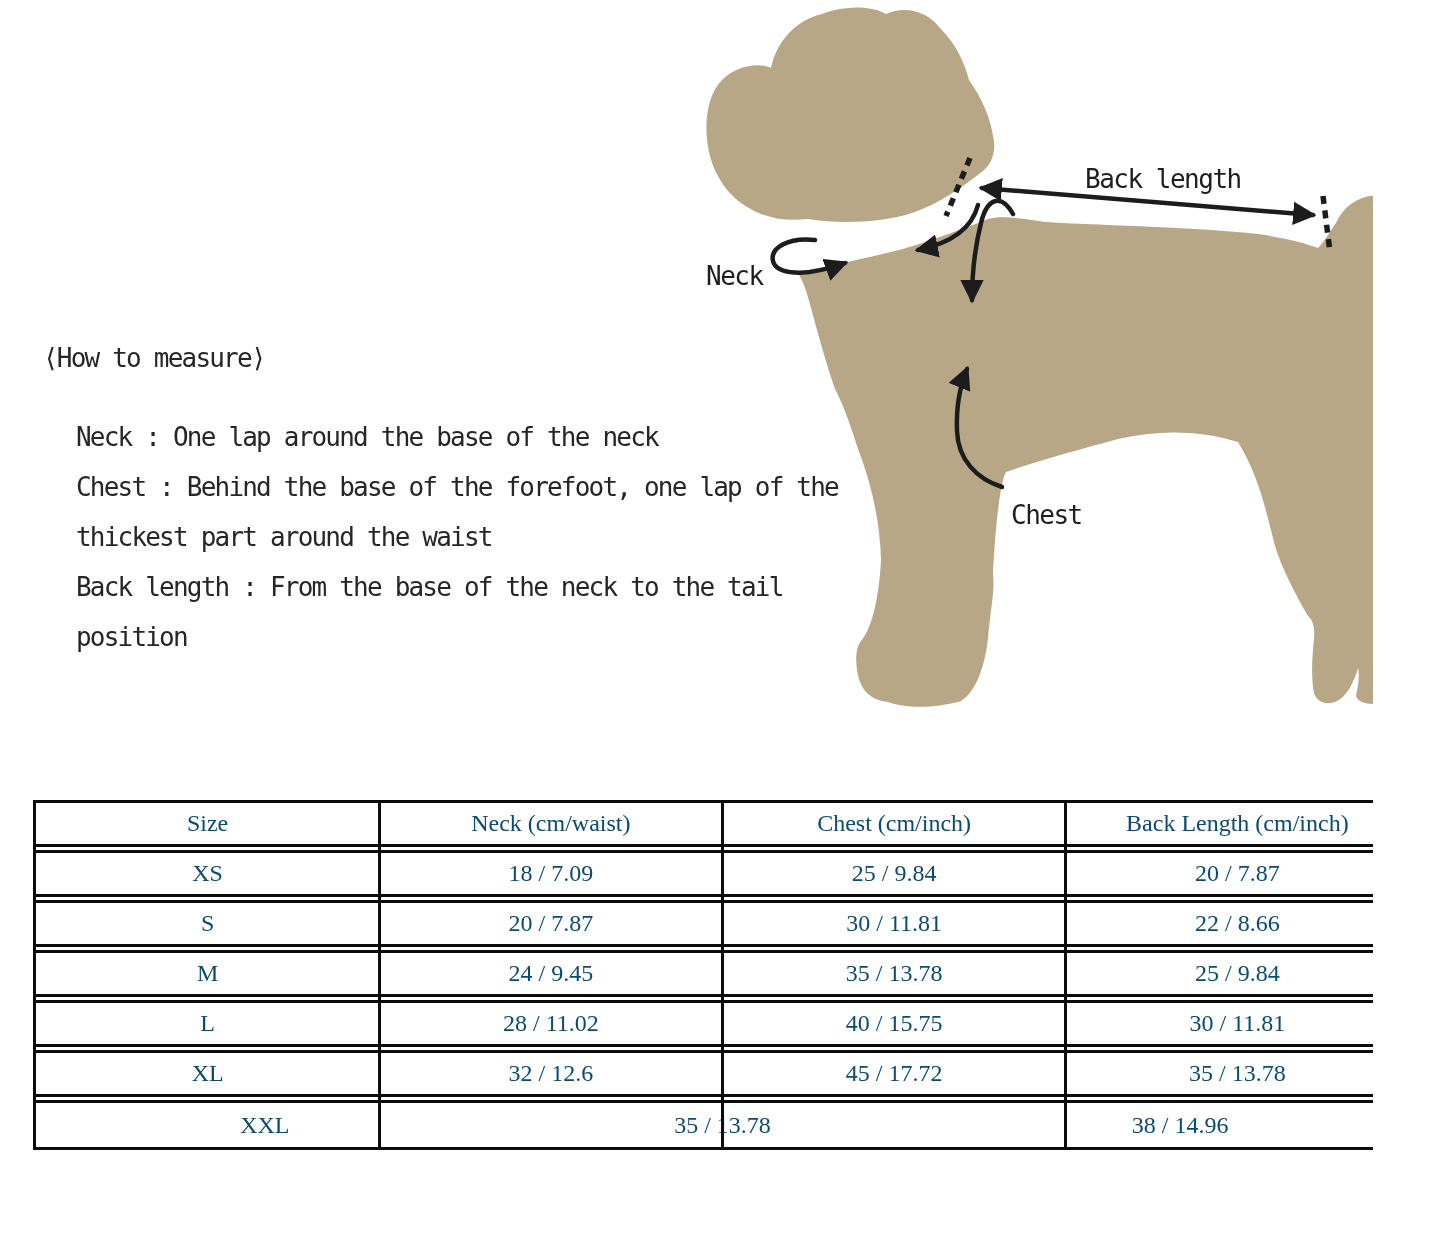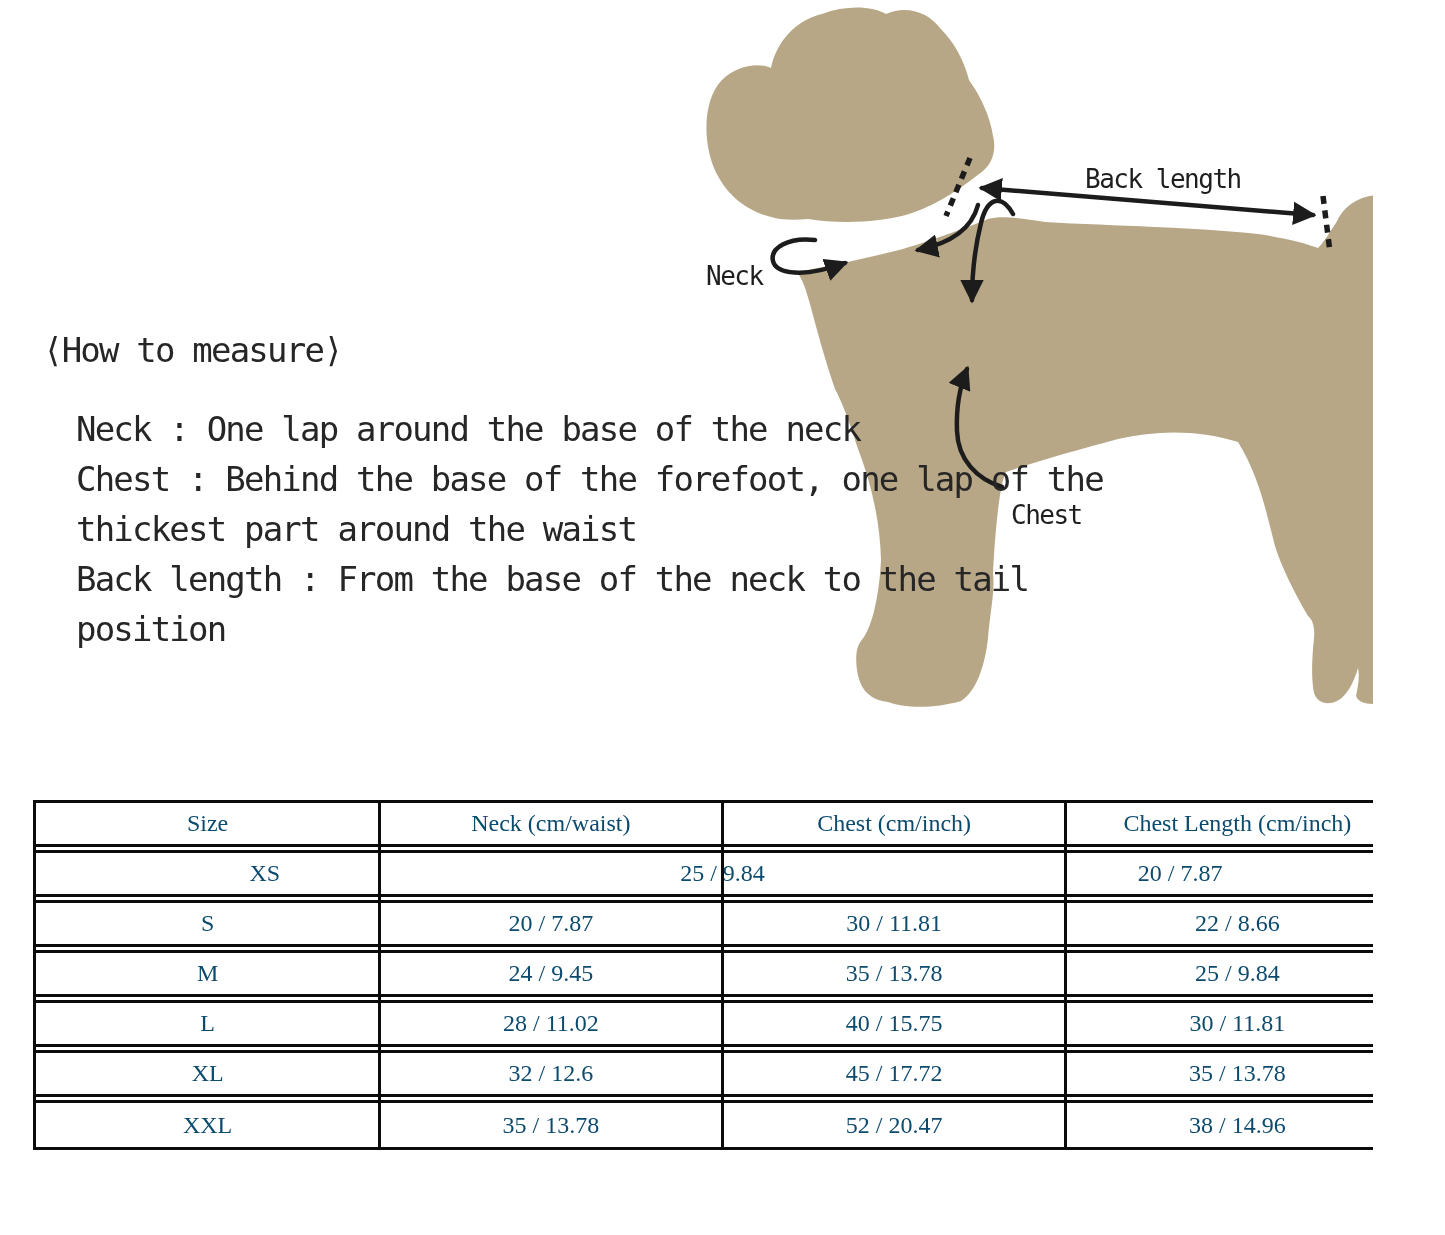--- a/index.html
+++ b/index.html
@@ -24,24 +24,24 @@
     font-family: "DejaVu Sans Mono", monospace;
     font-size: 26px;
     letter-spacing: -1.5px;
     fill: #1e1e1e;
   }
 
   
   .instructions {
     position: absolute;
     left: 43px;
-    top: 332px;
+    top: 340px;
     width: 820px;
     color: #262626;
-    font-size: 34px;
+    font-size: 26px;
     letter-spacing: -1.8px;
   }
   .instructions .title {
     line-height: 36px;
     white-space: pre;
   }
   .instructions .lines {
     margin-top: 36px;
   }
   .instructions .line {
@@ -196,27 +196,28 @@
 
   <div class="size-table">
     <div class="col-divider c1"></div>
     <div class="col-divider c2"></div>
     <div class="col-divider c3"></div>
 
     <div class="t-row t-head">
       <div class="t-cell">Size</div>
       <div class="t-cell">Neck (cm/waist)</div>
       <div class="t-cell">Chest (cm/inch)</div>
-      <div class="t-cell">Chest Length (cm/inch)</div>
+      <div class="t-cell">Back Length (cm/inch)</div>
     </div>
 
     <div class="t-rows">
       
     <div class="t-row">
         <div class="t-cell">XS</div>
+        <div class="t-cell">18 / 7.09</div>
         <div class="t-cell">25 / 9.84</div>
         <div class="t-cell">20 / 7.87</div>
       </div><div class="t-row">
         <div class="t-cell">S</div>
         <div class="t-cell">20 / 7.87</div>
         <div class="t-cell">30 / 11.81</div>
         <div class="t-cell">22 / 8.66</div>
       </div><div class="t-row">
         <div class="t-cell">M</div>
         <div class="t-cell">24 / 9.45</div>
@@ -228,18 +229,17 @@
         <div class="t-cell">40 / 15.75</div>
         <div class="t-cell">30 / 11.81</div>
       </div><div class="t-row">
         <div class="t-cell">XL</div>
         <div class="t-cell">32 / 12.6</div>
         <div class="t-cell">45 / 17.72</div>
         <div class="t-cell">35 / 13.78</div>
       </div><div class="t-row">
         <div class="t-cell">XXL</div>
         <div class="t-cell">35 / 13.78</div>
-        <div class="t-cell">52 / 20.47</div>
         <div class="t-cell">38 / 14.96</div>
       </div></div>
   </div>
 
 </div>
 
 </body></html>

